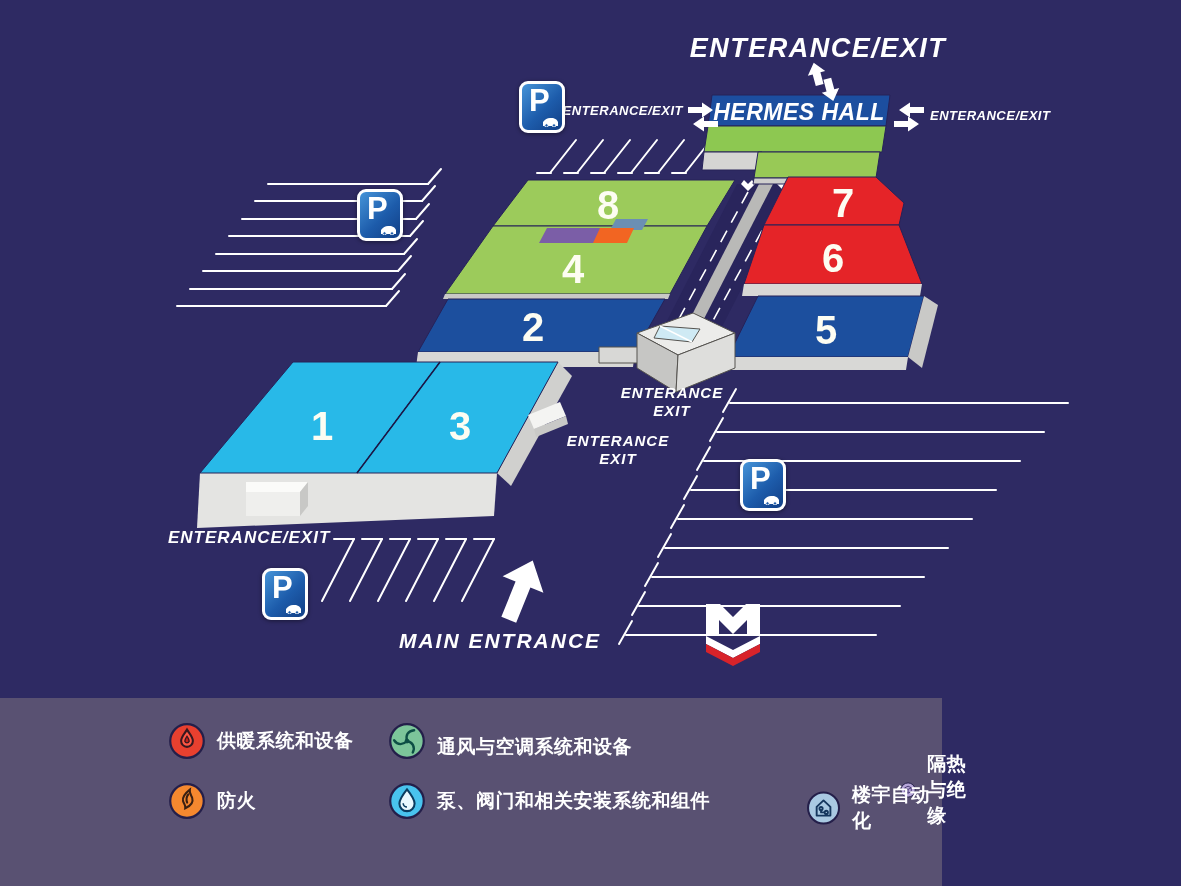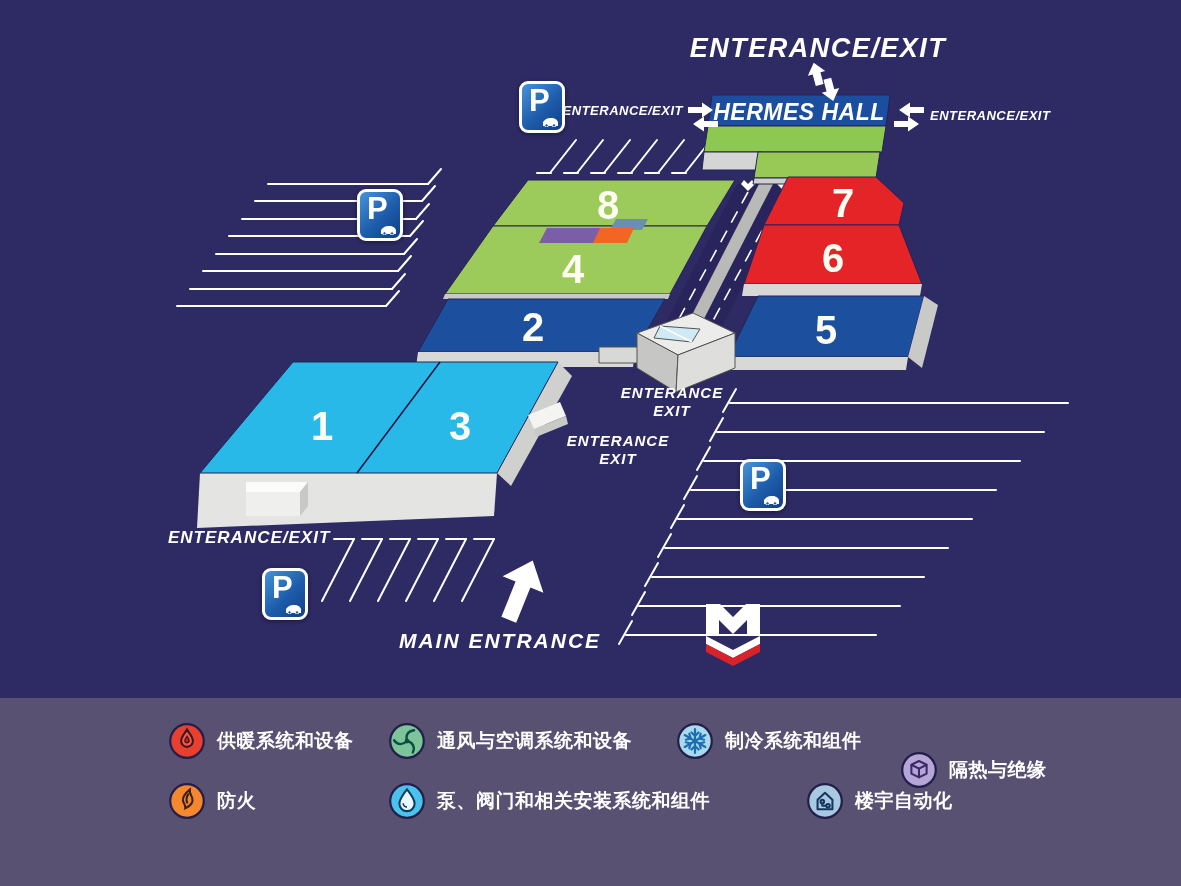--- a/index.html
+++ b/index.html
@@ -16,21 +16,21 @@
   .t-hermes{font:italic 700 23px "Liberation Sans",sans-serif;fill:#fff;letter-spacing:.5px;}
   .hallline{stroke:#262259;stroke-width:1;}
   
   .psign{position:absolute;width:46px;height:52px;border:3px solid #fff;border-radius:9px;
          background:linear-gradient(135deg,#4694d8 0%,#1d5cab 55%,#123f86 100%);
          box-shadow:0 1px 4px rgba(0,0,0,.45);box-sizing:border-box;}
   .psign .pletter{position:absolute;left:7px;top:-1px;color:#fff;font-weight:700;font-size:31px;
          font-family:"Liberation Sans",sans-serif;}
   .psign .car{position:absolute;right:3px;bottom:3px;}
   
-  .legend{position:absolute;left:0;top:698px;width:1181px;height:188px;background:#595172;}
+  .legend{position:absolute;left:0;top:698px;width:942px;height:188px;background:#595172;}
   .legend-item{position:absolute;display:flex;align-items:center;gap:11px;}
   .legend-item .label{color:#fff;font-weight:700;font-size:19px;letter-spacing:.5px;
          font-family:"Liberation Sans",sans-serif;}
   .licon{width:38px;height:38px;display:block;}
 </style>
 </head>
 <body>
 
 <div class="stage">
 
@@ -246,56 +246,33 @@
 
     <div class="legend-item" style="left:168px;top:24px;">
       <svg class="licon" viewBox="0 0 24 24">
         <circle cx="12" cy="12" r="10.6" stroke="#241f4a" stroke-width="1.4" fill="#e8402f"></circle>
         <path d="M12 4.8 C10.2 7.8 8.3 9.3 8.3 12 A3.7 3.7 0 0 0 15.7 12 C15.7 9.3 13.8 7.8 12 4.8 Z" fill="#ff5744" stroke="#38181f" stroke-width="1.3"></path>
         <path d="M12 9 C11.2 10.2 10.6 11 10.6 12.2 A1.5 1.5 0 0 0 13.4 12.2 C13.4 11 12.8 10.2 12 9 Z" fill="#c9201a" stroke="#38181f" stroke-width=".8"></path>
       </svg>
       <span class="label">供暖系统和设备</span>
     </div>
 
-    <div class="legend-item" style="left:388px;top:24px;">
+    <div class="legend-item" style="left:388px;top:24px;align-items:flex-end;">
       <svg class="licon" viewBox="0 0 24 24">
         <circle cx="12" cy="12" r="10.6" stroke="#241f4a" stroke-width="1.4" fill="#7cc59a"></circle>
         <g stroke="#0d4f45" stroke-width="1.5" fill="none" stroke-linecap="round">
           <path d="M12 12 C11 8.5 12.5 5.5 16.5 5.2"></path>
           <path d="M12 12 C11 8.5 12.5 5.5 16.5 5.2" transform="rotate(120 12 12)"></path>
           <path d="M12 12 C11 8.5 12.5 5.5 16.5 5.2" transform="rotate(240 12 12)"></path>
         </g>
         <circle cx="12" cy="12" r="1.5" fill="#0d4f45"></circle>
       </svg>
       <span class="label">通风与空调系统和设备</span>
     </div>
 
-    <div class="legend-item" style="left:676px;top:24px;">
-      <svg class="licon" viewBox="0 0 24 24">
-        <circle cx="12" cy="12" r="10.6" stroke="#241f4a" stroke-width="1.4" fill="#a9d8ef"></circle>
-        <g stroke="#1d6fae" stroke-width="1.4" fill="none" stroke-linecap="round">
-          <g>
-              <line x1="12" y1="4.5" x2="12" y2="19.5"></line>
-              <path d="M9.8 6.6 L12 8.8 L14.2 6.6"></path>
-              <path d="M9.8 17.4 L12 15.2 L14.2 17.4"></path>
-            </g>
-          <g transform="rotate(60 12 12)">
-              <line x1="12" y1="4.5" x2="12" y2="19.5"></line>
-              <path d="M9.8 6.6 L12 8.8 L14.2 6.6"></path>
-              <path d="M9.8 17.4 L12 15.2 L14.2 17.4"></path>
-            </g>
-          <g transform="rotate(120 12 12)">
-              <line x1="12" y1="4.5" x2="12" y2="19.5"></line>
-              <path d="M9.8 6.6 L12 8.8 L14.2 6.6"></path>
-              <path d="M9.8 17.4 L12 15.2 L14.2 17.4"></path>
-            </g>
-        </g>
-      </svg>
-      <span class="label">制冷系统和组件</span>
-    </div>
 
     <div class="legend-item" style="left:900px;top:24px;margin-top:29px;">
       <svg class="licon" viewBox="0 0 24 24">
         <circle cx="12" cy="12" r="10.6" stroke="#241f4a" stroke-width="1.4" fill="#b6a6d8"></circle>
         <g stroke="#3a2a66" stroke-width="1.3" fill="none" stroke-linejoin="round">
           <path d="M12 6.3 L16.8 8.7 L12 11.1 L7.2 8.7 Z"></path>
           <path d="M7.2 8.7 L7.2 14.3 L12 16.7 L12 11.1"></path>
           <path d="M16.8 8.7 L16.8 14.3 L12 16.7"></path>
         </g>
       </svg>

